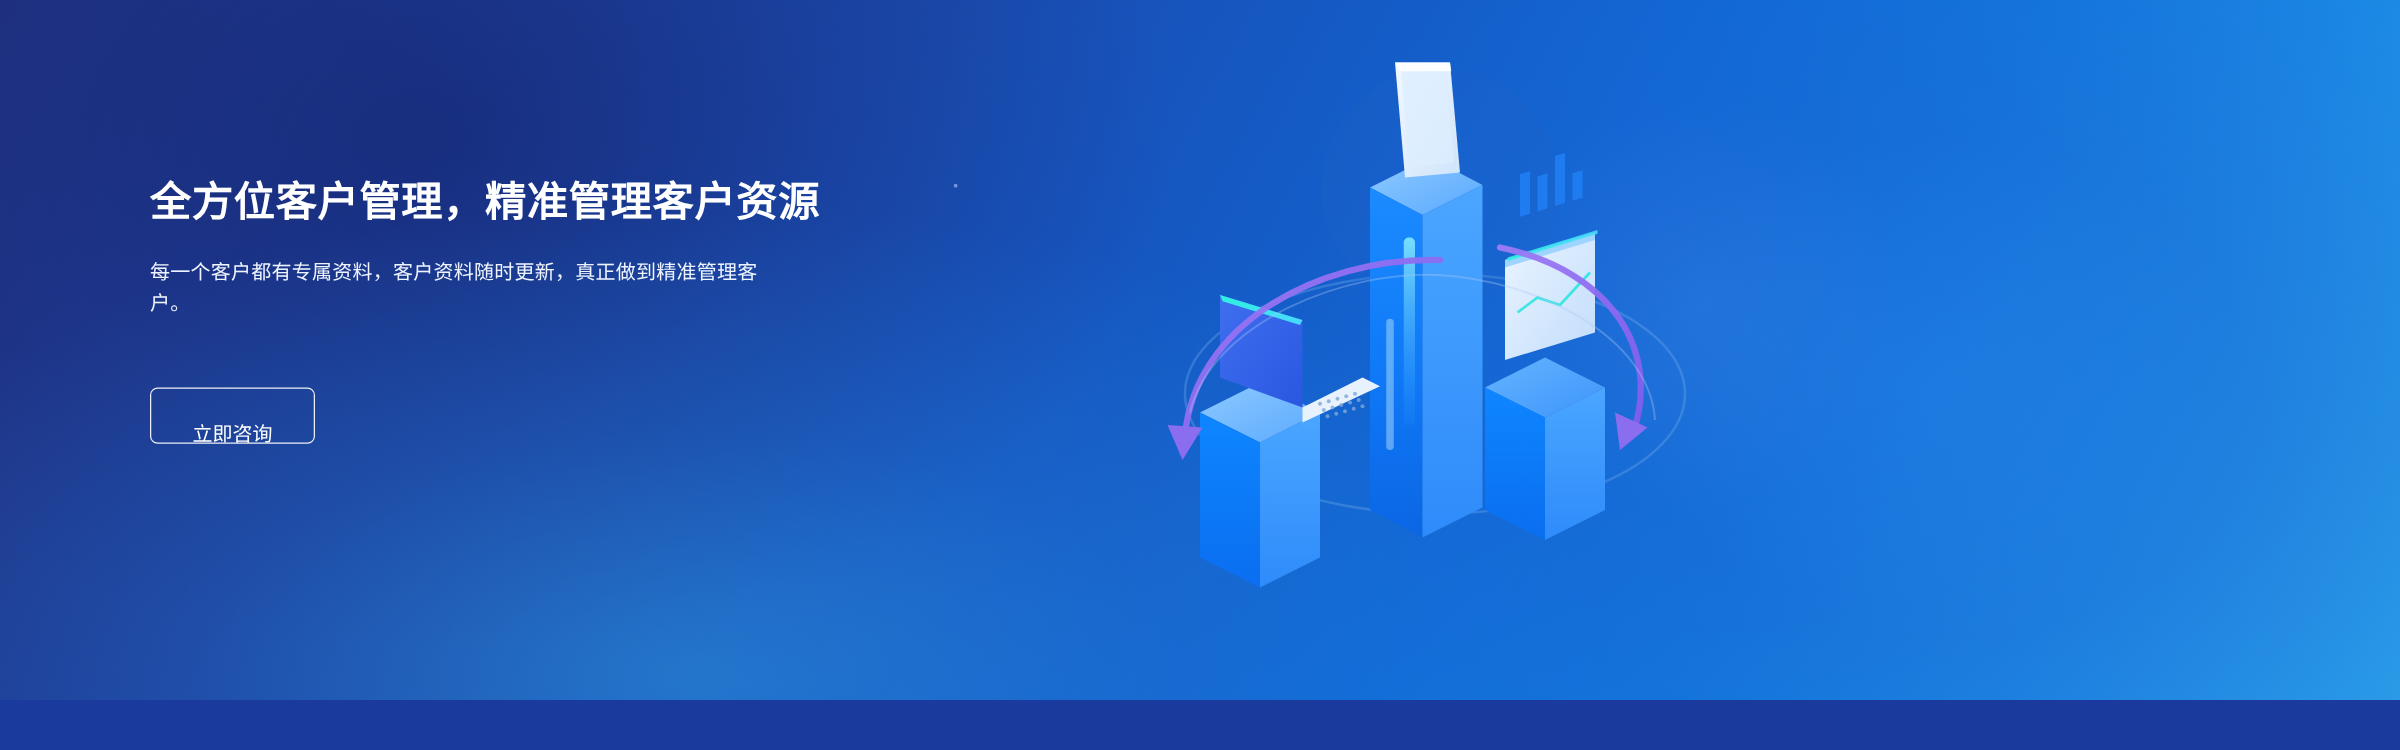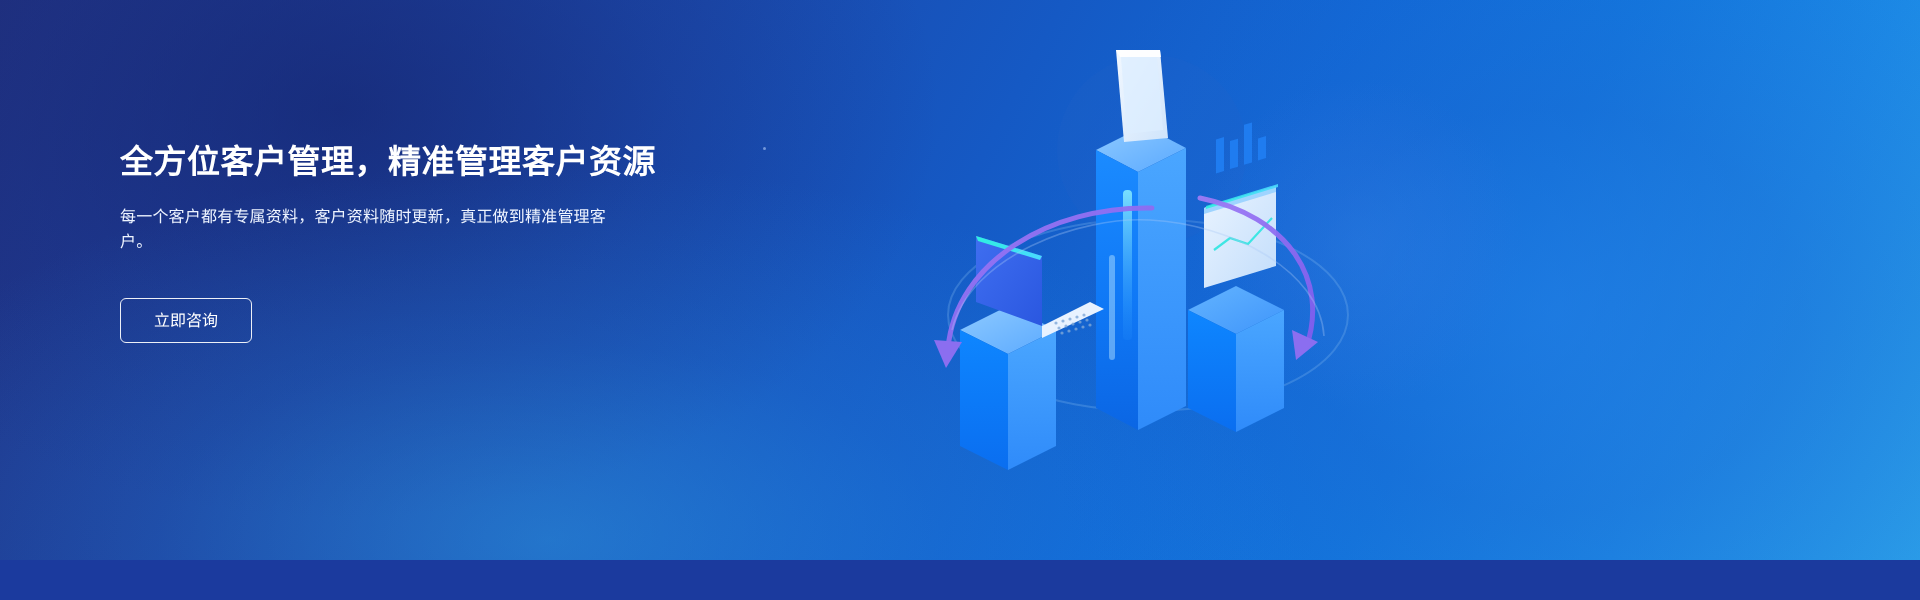--- a/index.html
+++ b/index.html
@@ -103,32 +103,31 @@
   .headline {
     margin: 0;
     font-size: 33px;
     line-height: 44px;
     font-weight: bold;
     color: #ffffff;
     letter-spacing: 0.5px;
     white-space: nowrap;
   }
   .subcopy {
-    margin: 22px 0 4px 0;
+    margin: 22px 0 16px 0;
     width: 486px;
     font-size: 16px;
     line-height: 25px;
     color: #eef4ff;
     letter-spacing: 0.2px;
-    font-family: Liberation Mono, monospace;
   }
   .cta {
     display: inline-block;
     margin-top: 38px;
-    padding: 0;
+    padding: 16px;
     width: 132px;
     height: 45px;
     line-height: 43px;
     text-align: center;
     font-size: 16px;
     color: #ffffff;
     background: transparent;
     border: 1px solid rgba(255,255,255,0.92);
     border-radius: 6px;
     box-sizing: border-box;

